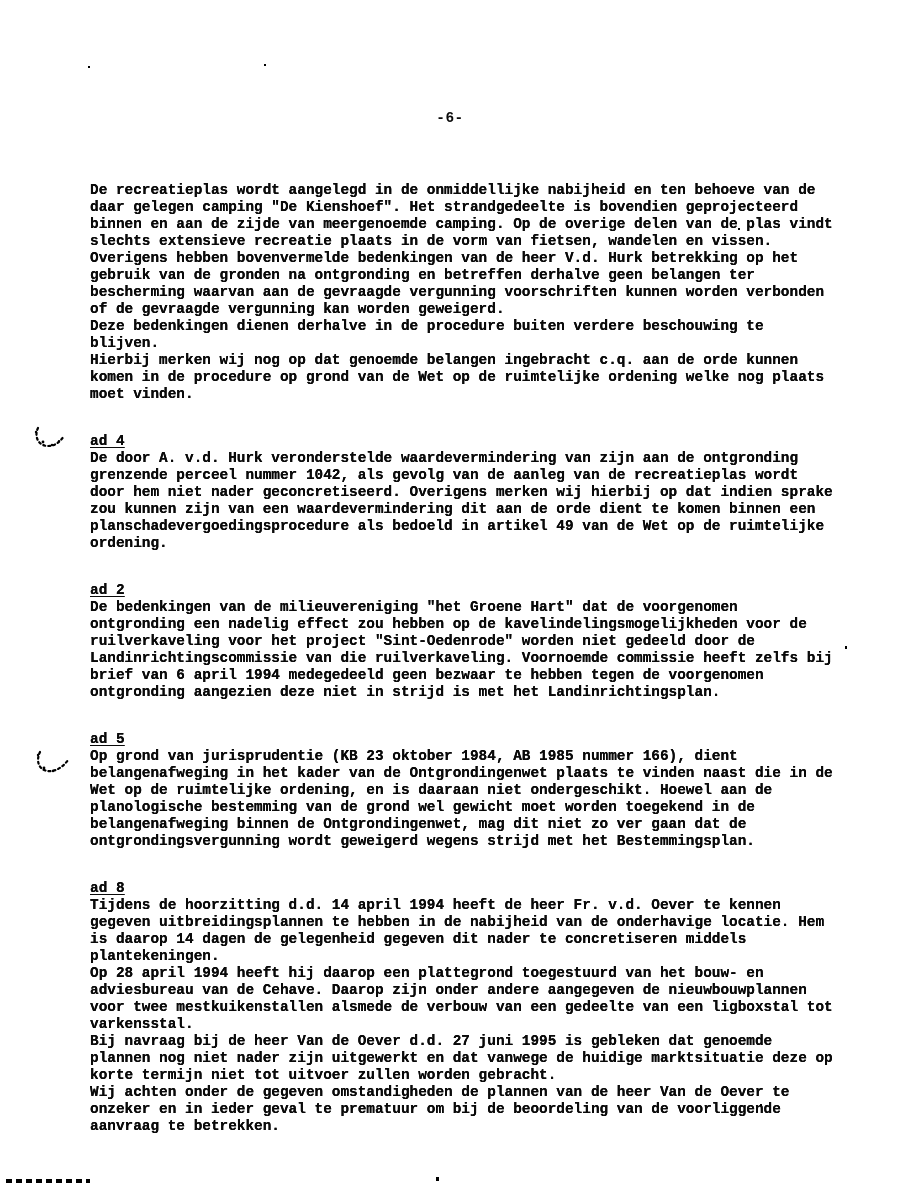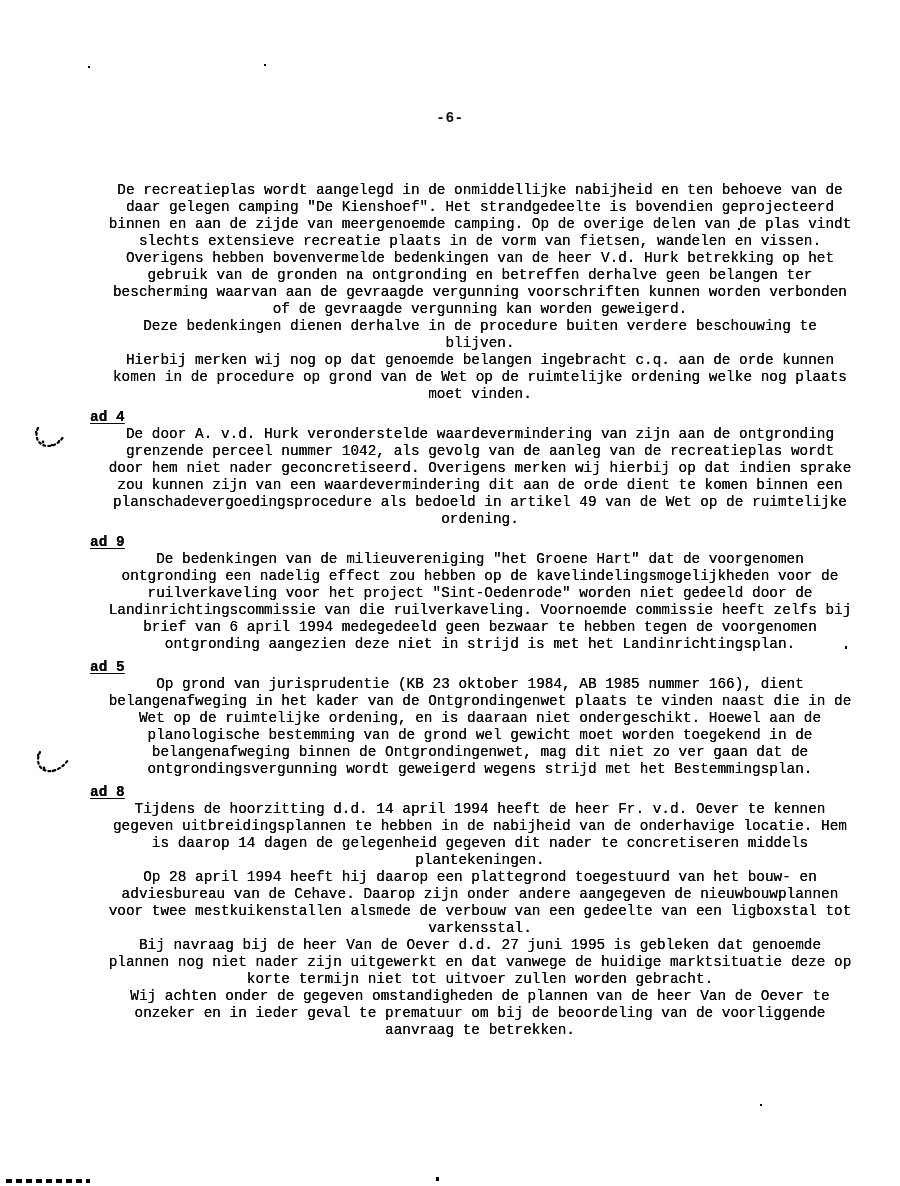--- a/index.html
+++ b/index.html
@@ -29,26 +29,25 @@
   .content {
     position: absolute;
     left: 90px;
     top: 182px;
     width: 780px;
   }
   .para {
     white-space: pre-line;
     font-size: 14.4px;
     line-height: 17px;
-    font-weight: 400;
+    font-weight: 700;
     text-shadow: 0 0 0.4px #000;
-    text-align: center;
   }
   .section {
-    margin-top: 6px;
+    margin-top: 30px;
   }
   .section-heading {
     font-size: 14.4px;
     line-height: 17px;
     font-weight: 700;
     text-decoration: underline;
     text-underline-offset: 2px;
     text-shadow: 0 0 0.4px #000;
   }
   .smudge {
@@ -96,21 +95,21 @@
       <div class="section-heading">ad 4</div>
       <div class="para">De door A. v.d. Hurk veronderstelde waardevermindering van zijn aan de ontgronding
 grenzende perceel nummer 1042, als gevolg van de aanleg van de recreatieplas wordt
 door hem niet nader geconcretiseerd. Overigens merken wij hierbij op dat indien sprake
 zou kunnen zijn van een waardevermindering dit aan de orde dient te komen binnen een
 planschadevergoedingsprocedure als bedoeld in artikel 49 van de Wet op de ruimtelijke
 ordening.</div>
     </div>
 
     <div class="section">
-      <div class="section-heading">ad 9</div>
+      <div class="section-heading">ad 2</div>
       <div class="para">De bedenkingen van de milieuvereniging "het Groene Hart" dat de voorgenomen
 ontgronding een nadelig effect zou hebben op de kavelindelingsmogelijkheden voor de
 ruilverkaveling voor het project "Sint-Oedenrode" worden niet gedeeld door de
 Landinrichtingscommissie van die ruilverkaveling. Voornoemde commissie heeft zelfs bij
 brief van 6 april 1994 medegedeeld geen bezwaar te hebben tegen de voorgenomen
 ontgronding aangezien deze niet in strijd is met het Landinrichtingsplan.</div>
     </div>
 
     <div class="section">
       <div class="section-heading">ad 5</div>

